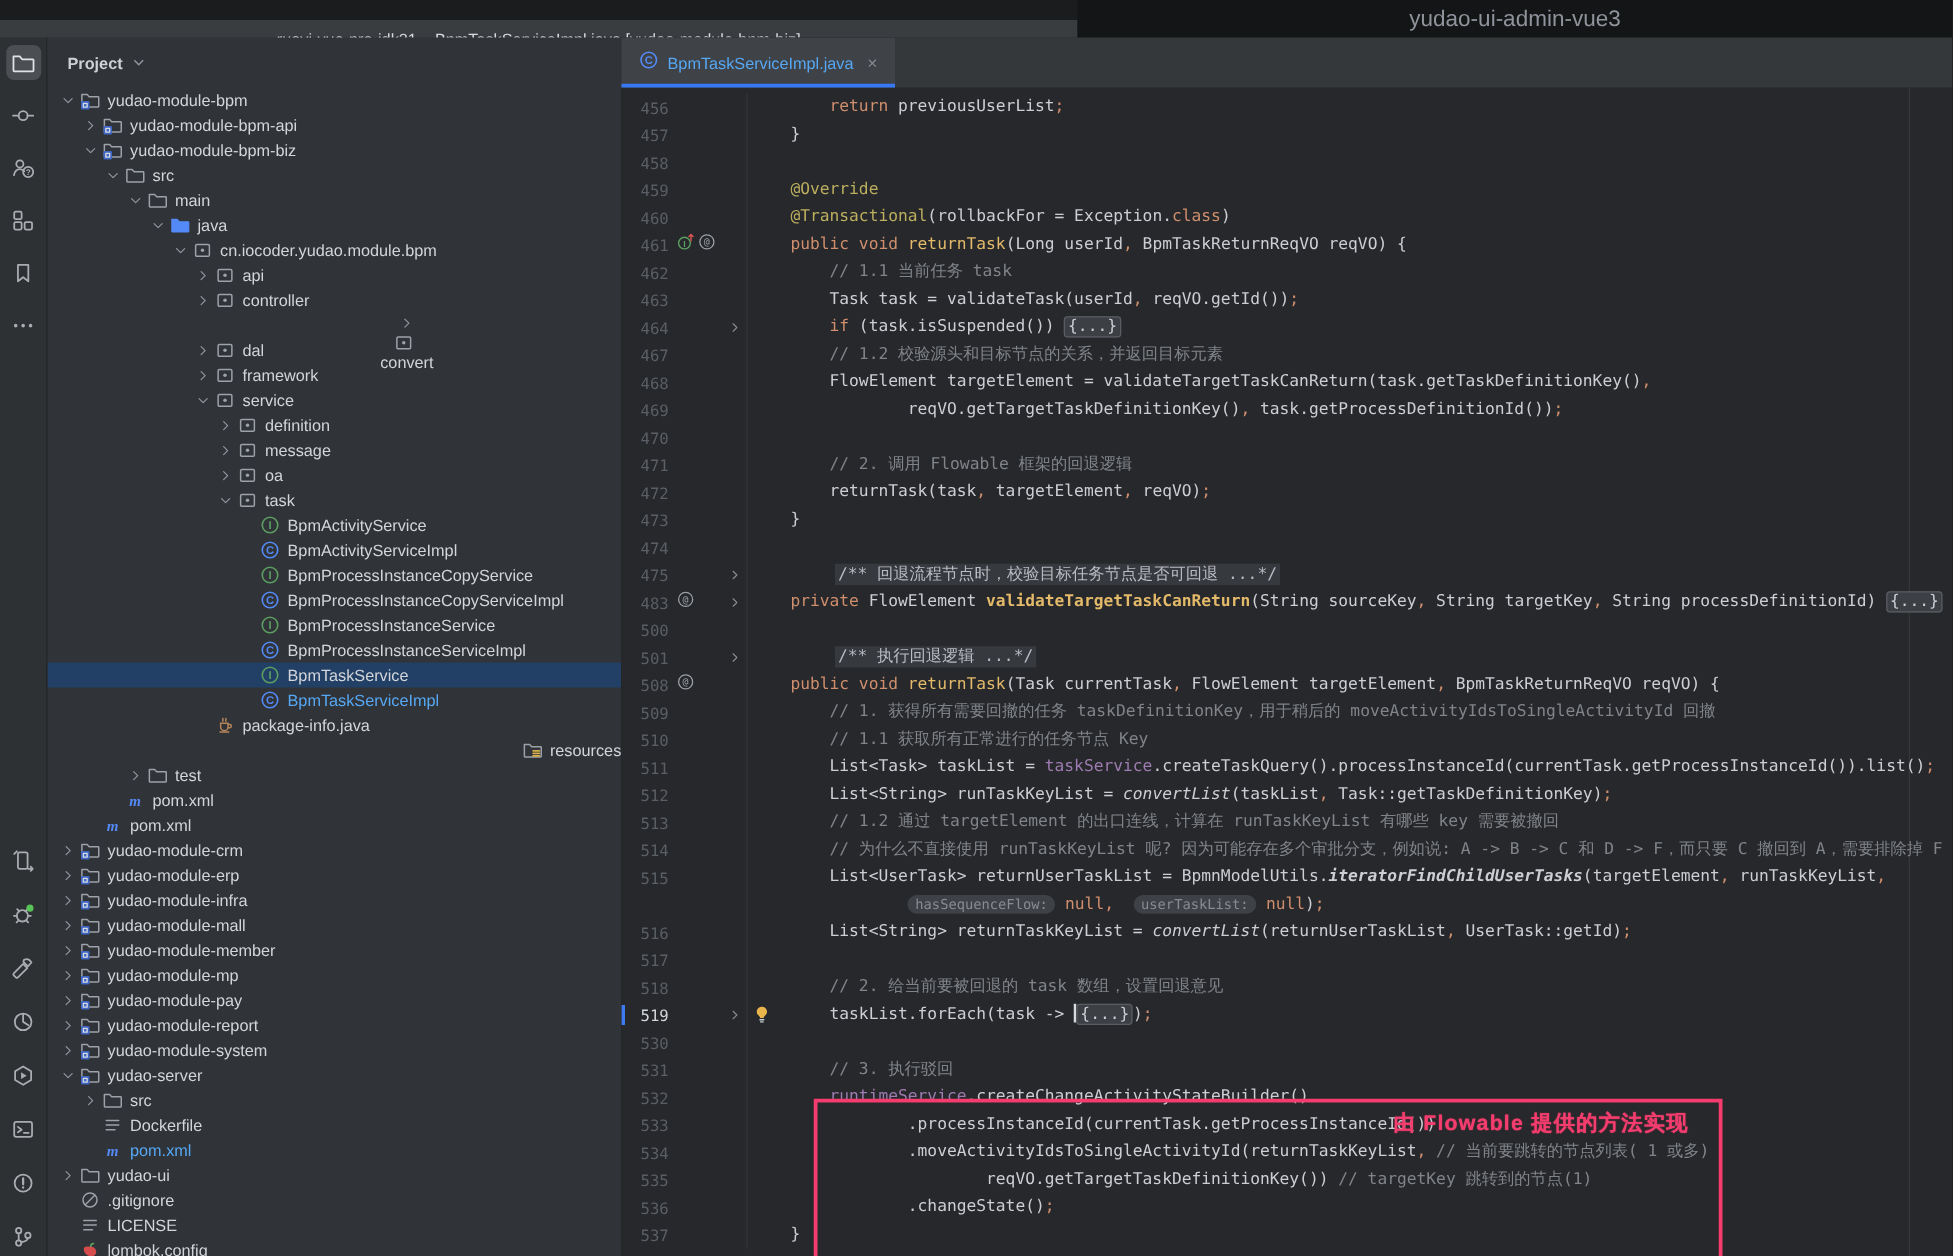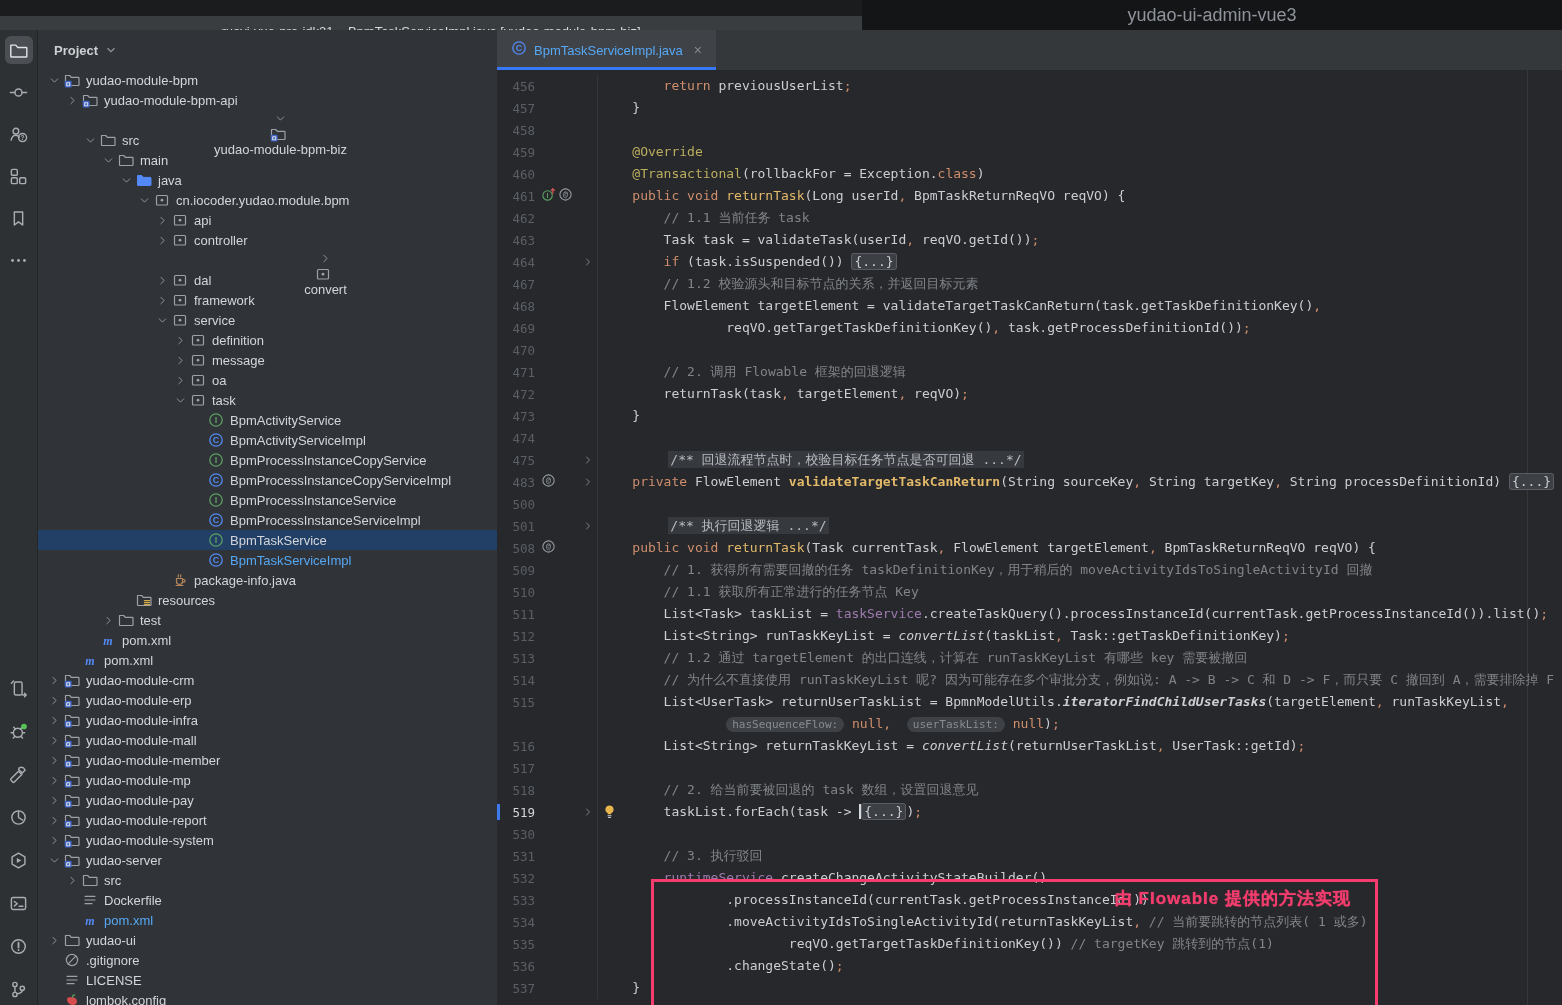--- a/index.html
+++ b/index.html
@@ -233,21 +233,21 @@
           </span>
           <span class="ticon">
             <svg viewBox="0 0 16 16" fill="none" stroke="currentColor" stroke-width="1.2" stroke-linecap="round" stroke-linejoin="round">
               <path d="M1.5 3.5h4.2l1.6 1.9h7.2a.5.5 0 0 1 .5.5v7.1a.5.5 0 0 1-.5.5H2a.5.5 0 0 1-.5-.5z"></path>
               <rect x="0.8" y="8.8" width="6.8" height="6.8" rx="1" fill="#3f66c4" stroke="none"></rect>
               <rect x="2.7" y="10.7" width="3" height="3" fill="none" stroke="#d4dae4" stroke-width="1.1"></rect>
             </svg>
           </span>
           <span class="tlabel">yudao-module-bpm-api</span>
         </div>
-        <div class="trow" style="padding-left: 26px; flex-direction: column;">
+        <div class="trow" style="padding-left: 26px;">
           <span class="chevslot">
             <svg viewBox="0 0 16 16" fill="none" stroke="currentColor" stroke-width="1.2" stroke-linecap="round" stroke-linejoin="round">
               <path d="M4 6l4 4 4-4"></path>
             </svg>
           </span>
           <span class="ticon">
             <svg viewBox="0 0 16 16" fill="none" stroke="currentColor" stroke-width="1.2" stroke-linecap="round" stroke-linejoin="round">
               <path d="M1.5 3.5h4.2l1.6 1.9h7.2a.5.5 0 0 1 .5.5v7.1a.5.5 0 0 1-.5.5H2a.5.5 0 0 1-.5-.5z"></path>
               <rect x="0.8" y="8.8" width="6.8" height="6.8" rx="1" fill="#3f66c4" stroke="none"></rect>
               <rect x="2.7" y="10.7" width="3" height="3" fill="none" stroke="#d4dae4" stroke-width="1.1"></rect>
@@ -533,21 +533,21 @@
           <span class="ticon">
             <svg viewBox="0 0 16 16" fill="none" stroke="#b5855a" stroke-width="1.2" stroke-linecap="round">
               <path d="M4.5 6.5h6v3a3 3 0 0 1-6 0z"></path>
               <path d="M10.5 7.5h1.3a1.3 1.3 0 0 1 0 2.6h-1.3"></path>
               <path d="M6.3 2.8c.5.8-.5 1.2 0 2.2M8.7 2.8c.5.8-.5 1.2 0 2.2"></path>
               <path d="M4 13.5h7"></path>
             </svg>
           </span>
           <span class="tlabel">package-info.java</span>
         </div>
-        <div class="trow" style="padding-left: 80px;">
+        <div class="trow" style="padding-left: 80px; justify-content: flex-end;">
           <span class="chevslot"></span>
           <span class="ticon">
             <svg viewBox="0 0 16 16" fill="none" stroke="currentColor" stroke-width="1.2" stroke-linecap="round" stroke-linejoin="round">
               <path d="M1.5 3.5h4.2l1.6 1.9h7.2a.5.5 0 0 1 .5.5v7.1a.5.5 0 0 1-.5.5H2a.5.5 0 0 1-.5-.5z"></path>
               <path d="M8.5 8.6h5M8.5 10.6h5M8.5 12.6h5" stroke="#d6ae4b" stroke-width="1.4"></path>
             </svg>
           </span>
           <span class="tlabel">resources</span>
         </div>
         <div class="trow" style="padding-left: 62px;">

